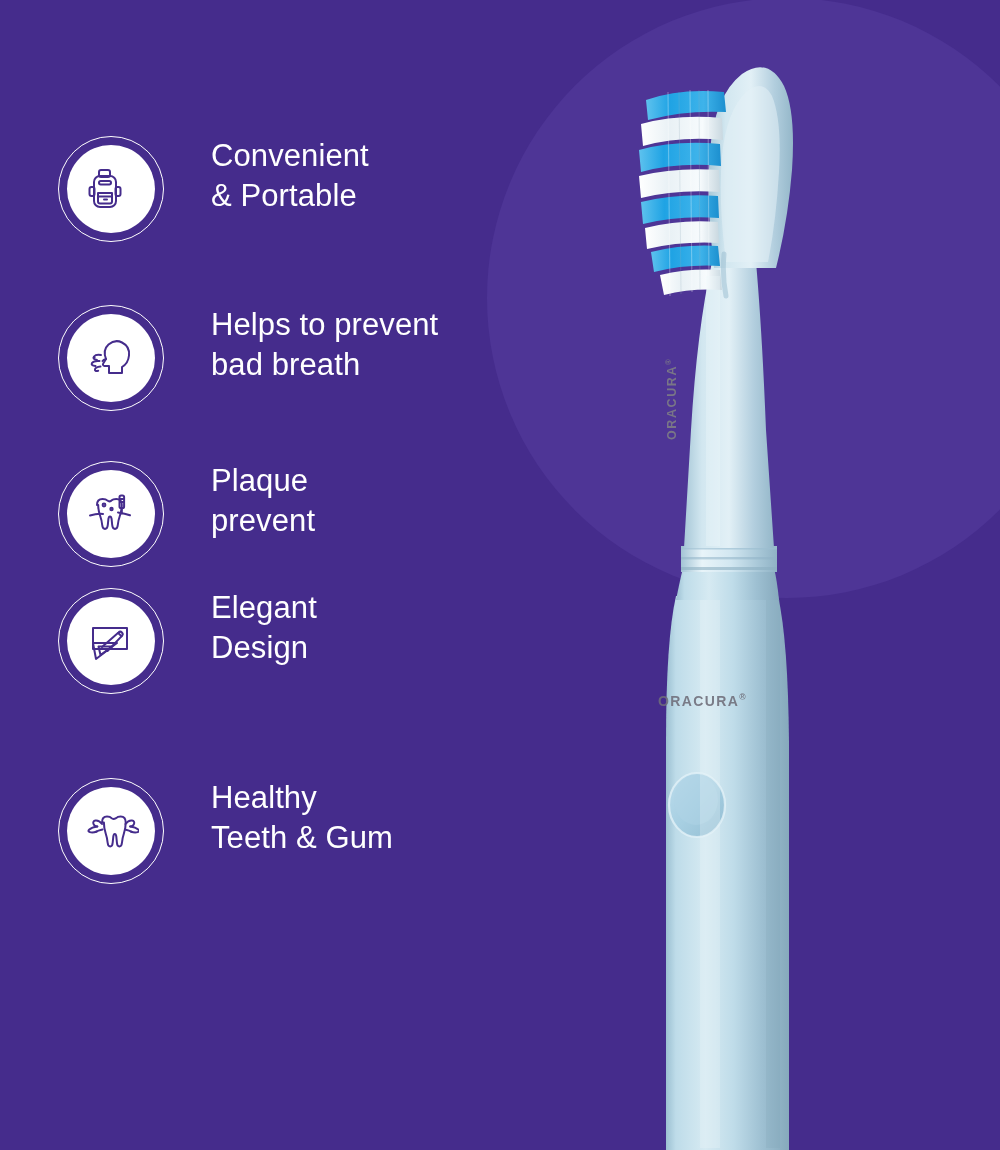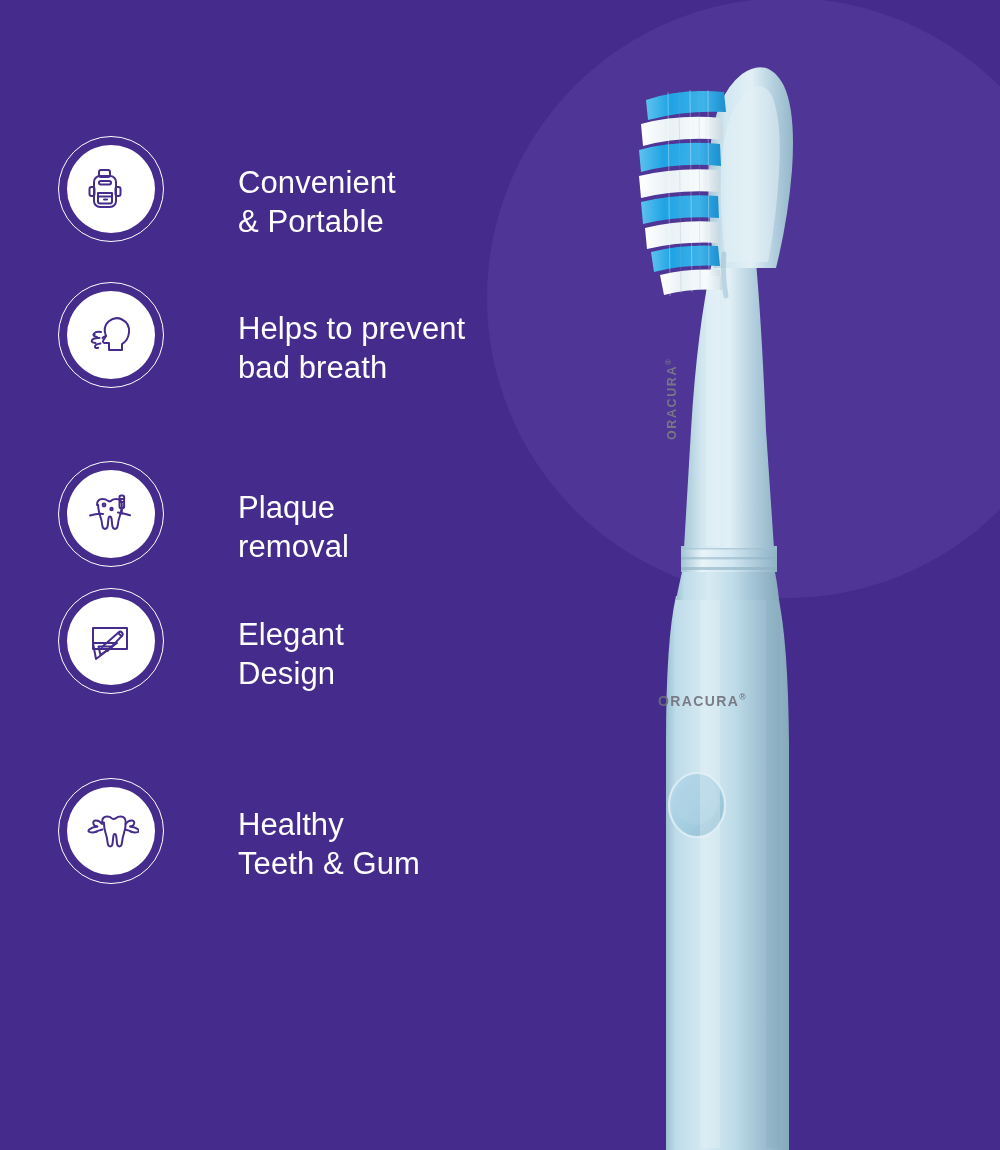--- a/index.html
+++ b/index.html
@@ -32,22 +32,22 @@
   .features {
     position:absolute;
     left:0; top:0;
     width:560px; height:1150px;
     z-index:3;
   }
   .feature-row {
     position:absolute;
     left:58px;
     display:flex;
-    align-items:flex-end;
-    gap:74px;
+    align-items:flex-start;
+    gap:47px;
     height:106px;
   }
   .icon-badge {
     position:relative;
     flex:0 0 auto;
     width:106px; height:106px;
     border-radius:50%;
     background:#452C8C;
     display:flex; align-items:center; justify-content:center;
   }
@@ -249,21 +249,21 @@
             <path d="M13 30 h14 v8.5 a2 2 0 0 1 -2 2 h-10 a2 2 0 0 1 -2 -2 Z"></path>
             <line x1="13" y1="33.5" x2="27" y2="33.5"></line>
             <line x1="19" y1="36.6" x2="22" y2="36.6"></line>
           </svg>
         </div>
       </div>
       <div class="feature-text">Convenient
 &amp; Portable</div>
     </div>
 
-    <div class="feature-row" style="top:282px">
+    <div class="feature-row" style="top:305px">
       <div class="icon-badge">
         <div class="icon-disc">
           <svg width="54" height="52" viewBox="0 0 54 52" fill="none" stroke="#452C8C" stroke-width="2" stroke-linecap="round" stroke-linejoin="round">
             <path d="M25 41 V34 h-4.5 a1.6 1.6 0 0 1 -1.3 -2.5 L22 27 q-3.5 -9 2.5 -14.5 Q31 7 38 10.5 q8 4 7 13 -0.8 8 -7 11.5 V41 Z"></path>
             <path d="M22 27 q-2.5 0.5 -3.5 2"></path>
             <path d="M17 23 q-5 -1 -7 1.5 t 3 3.5"></path>
             <path d="M15.5 29 q-6 -0.5 -7.5 2 t 3.5 3"></path>
             <path d="M16.5 34.5 q-5 0.5 -5.5 2.8 t 3.2 1.4"></path>
             <circle cx="10.5" cy="25.5" r="1.1" fill="#452C8C" stroke="none"></circle>
           </svg>
@@ -283,21 +283,21 @@
             <rect x="35.5" y="7.5" width="4.6" height="12.5" rx="1.6"></rect>
             <line x1="37.8" y1="20.5" x2="37.8" y2="25.5"></line>
             <line x1="36.4" y1="11" x2="39.4" y2="11"></line>
             <line x1="36.4" y1="14" x2="39.4" y2="14"></line>
             <circle cx="20" cy="17" r="1.4"></circle>
             <circle cx="27.5" cy="21" r="1.2"></circle>
           </svg>
         </div>
       </div>
       <div class="feature-text">Plaque
-removal</div>
+prevent</div>
     </div>
 
     <div class="feature-row" style="top:588px">
       <div class="icon-badge">
         <div class="icon-disc">
           <svg width="54" height="52" viewBox="0 0 54 52" fill="none" stroke="#452C8C" stroke-width="2" stroke-linecap="round" stroke-linejoin="round">
             <rect x="9" y="13" width="34" height="21"></rect>
             <path d="M9 28 L 33 28 L 12 44 Z"></path>
             <path d="M14.5 31.5 L 28 31.5 L 16.5 40 Z"></path>
             <path d="M18 32 L 34.5 17.5 a2.4 2.4 0 0 1 3.4 3.4 L 23.5 36"></path>

